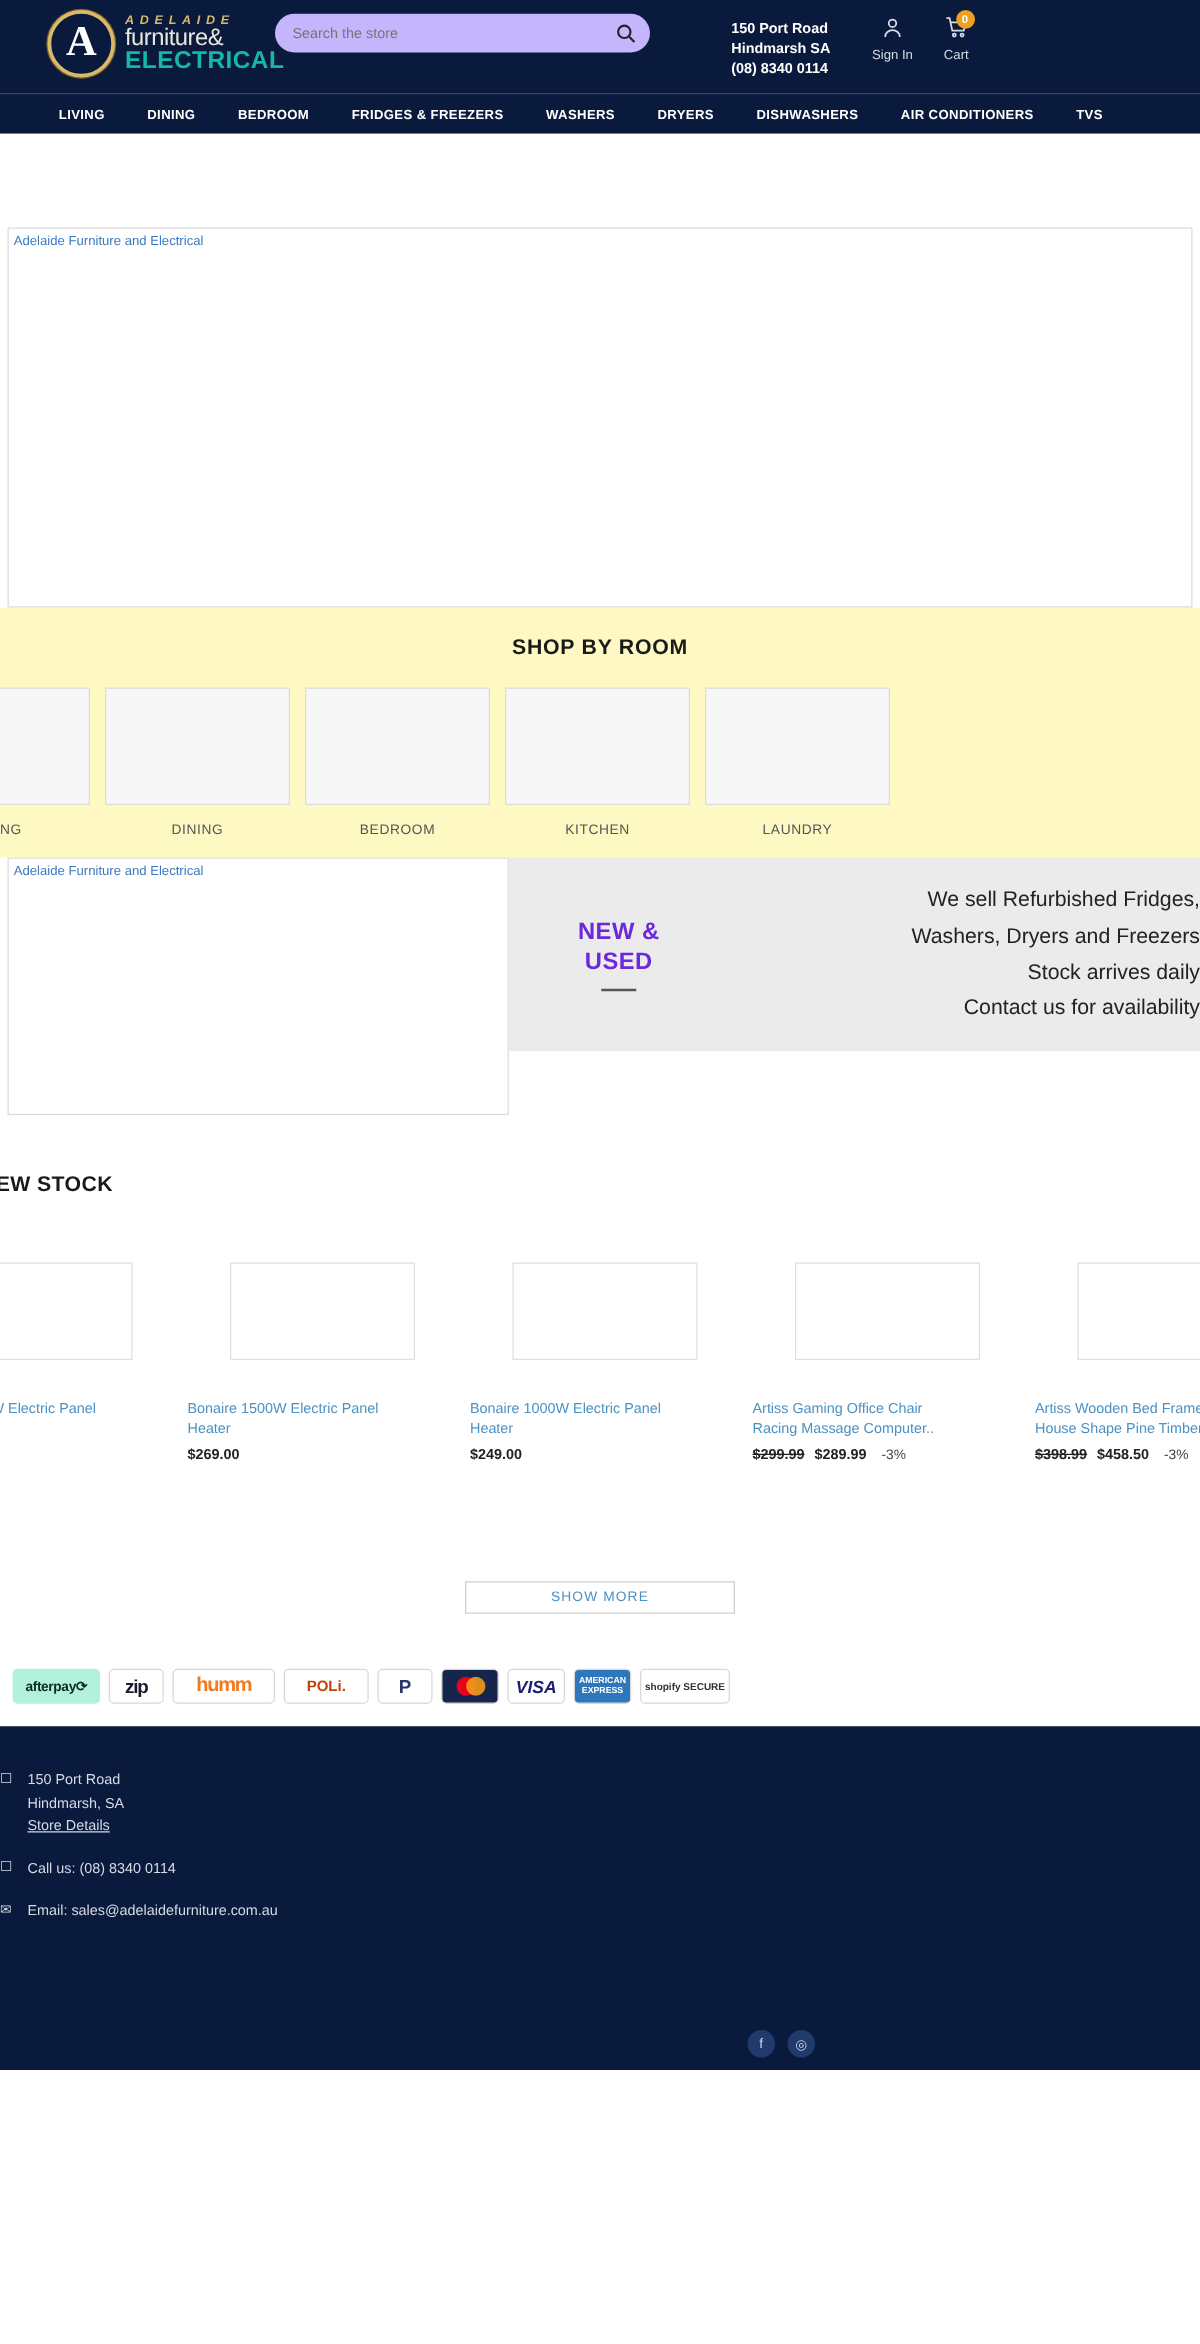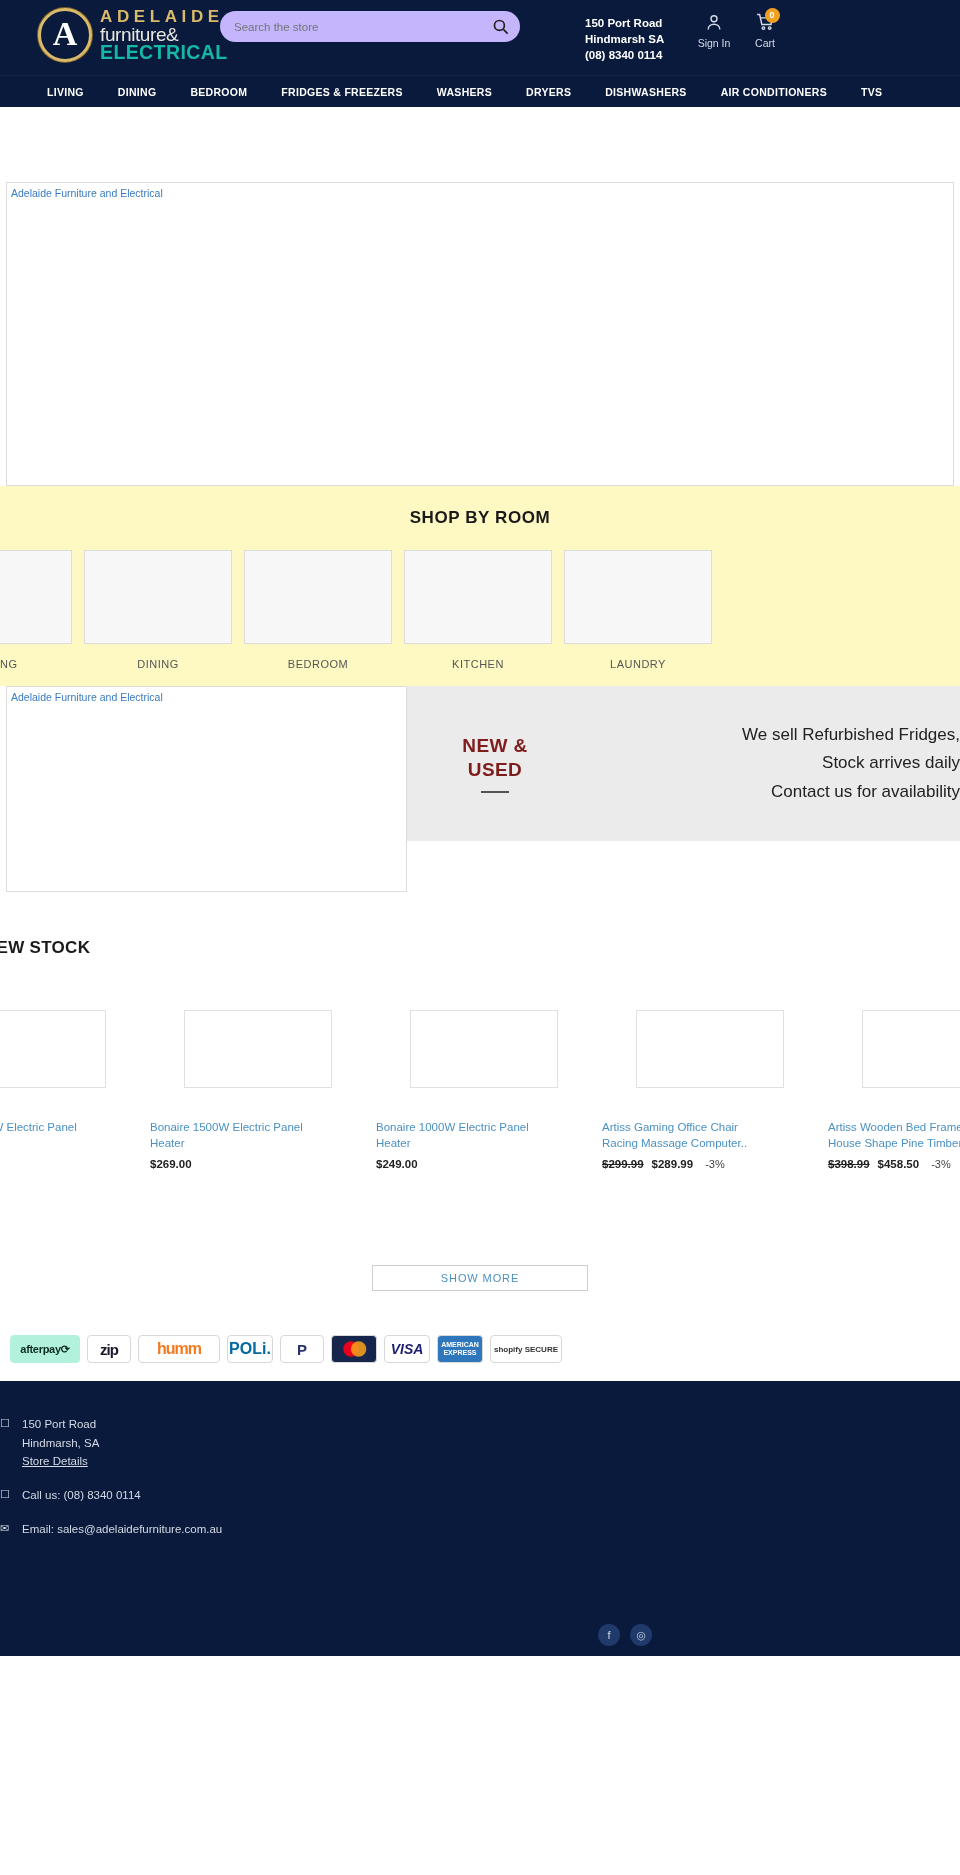--- a/index.html
+++ b/index.html
@@ -29,21 +29,21 @@
     display:flex; align-items:center; justify-content:center;
     box-shadow:0 0 0 1px #7a6229;
   }
   .logo-badge span {
     font-size:34px; font-weight:bold; color:#fff;
     font-family:"Liberation Serif", serif; line-height:1;
     margin-top:-2px;
   }
   .logo-text { line-height:1.05; }
   .logo-l1 {
-    color:#d9b96a; font-size:17px; letter-spacing:4.6px; font-weight:600;
+    color:#d9b96a; font-size:10px; letter-spacing:4.6px; font-weight:600;font-style:italic;
   }
   .logo-l2 {
     color:#e9e6df; font-size:19px; font-weight:400; letter-spacing:-0.4px;
     margin-top:-1px;
   }
   .logo-l3 {
     color:#14b8a6; font-size:19.5px; font-weight:bold; letter-spacing:0.4px;
     margin-top:-3px;
   }
   .search-box {
@@ -128,21 +128,21 @@
   .nu-left {
     width:401px; height:206px; border:1px solid #dcdcdc; margin-left:6px;
     position:relative; background:#fff;
   }
   .nu-right {
     flex:1; background:#ebebeb; height:155px; display:flex; align-items:center;
     padding-left:32px;
   }
   .nu-head {
     width:112px; text-align:center; font-size:19px; font-weight:bold;
-    color:#7f1d1d; line-height:1.28; letter-spacing:0.4px;
+    color:#6d28d9; line-height:1.28; letter-spacing:0.4px;
   }
   .nu-rule {
     width:28px; height:2px; background:#555; margin:9px auto 0 auto;
   }
   .nu-copy {
     flex:1; text-align:right; font-size:17px; color:#222;
     line-height:1.68; padding-right:0px;
   }
 
   
@@ -188,21 +188,21 @@
     margin-left:10px;
   }
   .pay {
     height:28px; border-radius:4px; display:flex; align-items:center;
     justify-content:center; font-size:11px; font-weight:bold;
     border:1px solid #d8d8d8; background:#fff; overflow:hidden;
   }
   .pay-afterpay { width:70px; background:#b2f2dd; border-color:#b2f2dd; color:#0b2b23; font-size:11px; letter-spacing:-0.3px;}
   .pay-zip { width:44px; background:#fff; color:#1a1a2e; font-size:15px; letter-spacing:-1px;}
   .pay-humm { width:82px; background:#fff; color:#f47a20; font-size:16px; letter-spacing:-1px;}
-  .pay-poli { width:46px; background:#fff; color:#0369a1; font-size:16px;}
+  .pay-poli { width:68px; background:#fff; color:#c2410c; font-size:12px;}
   .pay-paypal { width:44px; background:#fff; color:#27346a; font-size:15px;}
   .pay-mc { width:46px; background:#16254c; color:#fff; }
   .pay-visa { width:46px; background:#fff; color:#1a1f71; font-size:14px; font-style:italic;}
   .pay-amex { width:46px; background:#2e77bc; color:#fff; font-size:7px; text-align:center; line-height:1.1;}
   .pay-shopify { width:72px; background:#fff; color:#333; font-size:8px; }
 
   
   .footer {
     background:#0a1a3c; width:960px; color:#d5dae4; padding:34px 0 0 0;
     position:relative; min-height:275px;
@@ -330,20 +330,21 @@
     <span class="broken-img-label">Adelaide Furniture and Electrical</span>
   </div>
   <div class="nu-right">
     <div class="nu-head">
       <div>NEW &amp;</div>
       <div>USED</div>
       <div class="nu-rule"></div>
     </div>
     <div class="nu-copy">
       <div>We sell Refurbished Fridges,</div>
+      <div>Washers, Dryers and Freezers</div>
       <div>Stock arrives daily</div>
       <div>Contact us for availability</div>
     </div>
   </div>
 </section>
 
 <section>
   <h2 class="stock-title">NEW STOCK</h2>
 
   <div class="stock-row">

